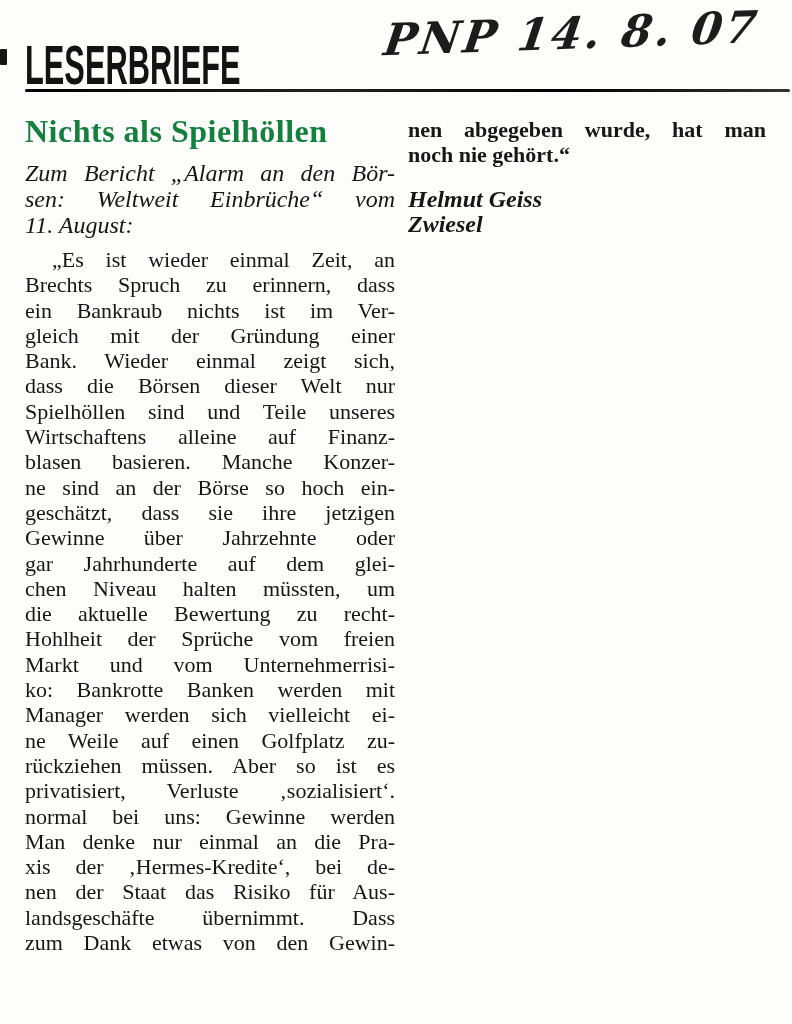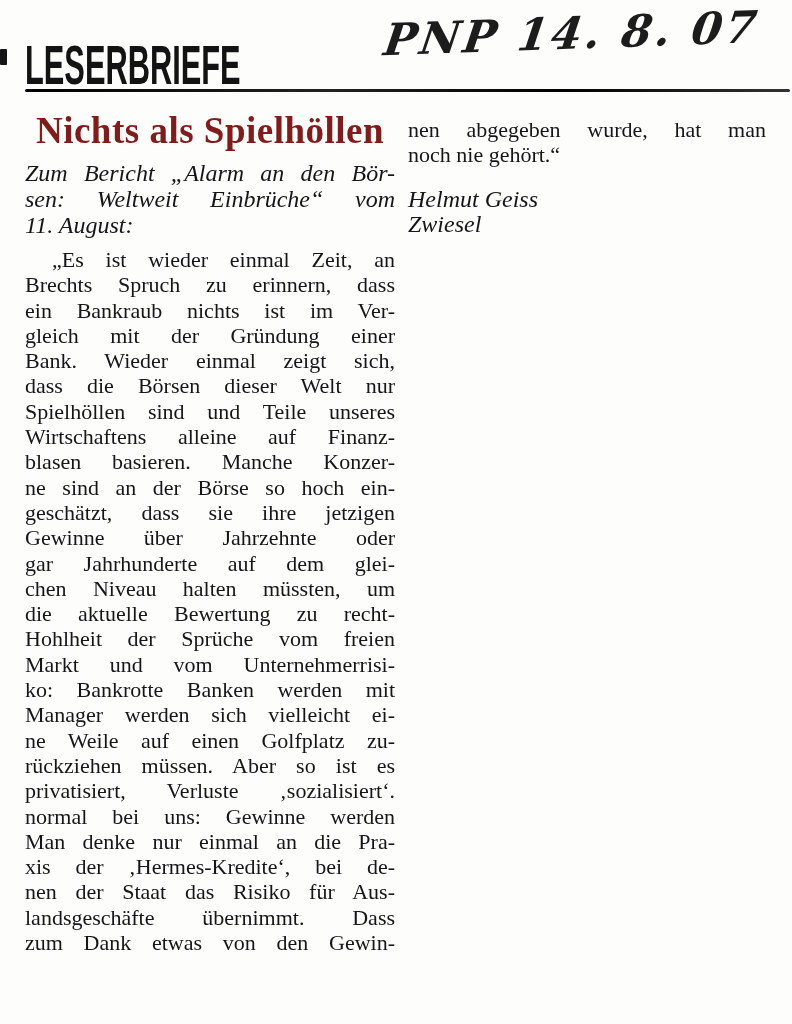--- a/index.html
+++ b/index.html
@@ -51,32 +51,31 @@
   .rule {
     position: absolute; left: 25px; right: 2px; top: 89px;
     height: 3px;
     background: linear-gradient(to right, #000 0%, #222 40%, #000 70%, #333 100%);
     border-radius: 2px;
   }
 
   
   .col { position: absolute; top: 112px; }
   .col-left  { left: 25px;  width: 370px; }
-  .col-right { left: 408px; width: 358px; }
+  .col-right { left: 408px; width: 358px; font-weight: bold; }
 
   .headline {
     margin: 0 0 10px 0;
     font-family: "Liberation Serif", serif;
     font-weight: 700;
-    font-size: 37px;
+    font-size: 32px;
     line-height: 38px;
     letter-spacing: 0.5px;
-    color: #7f1d1d;
+    color: #15803d;
     white-space: nowrap;
-    text-align: center;
   }
 
   .intro {
     font-style: italic;
     font-size: 24px;
     line-height: 26px;
     margin-bottom: 9px;
     color: #161616;
   }
 

